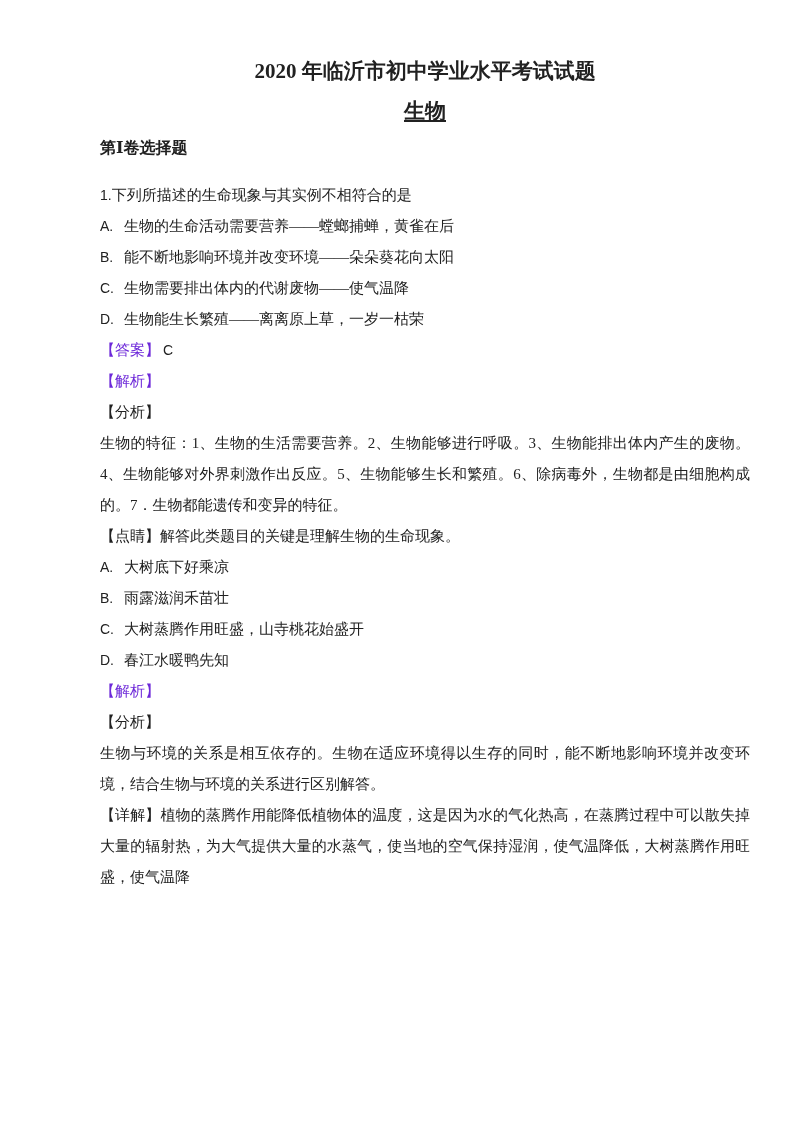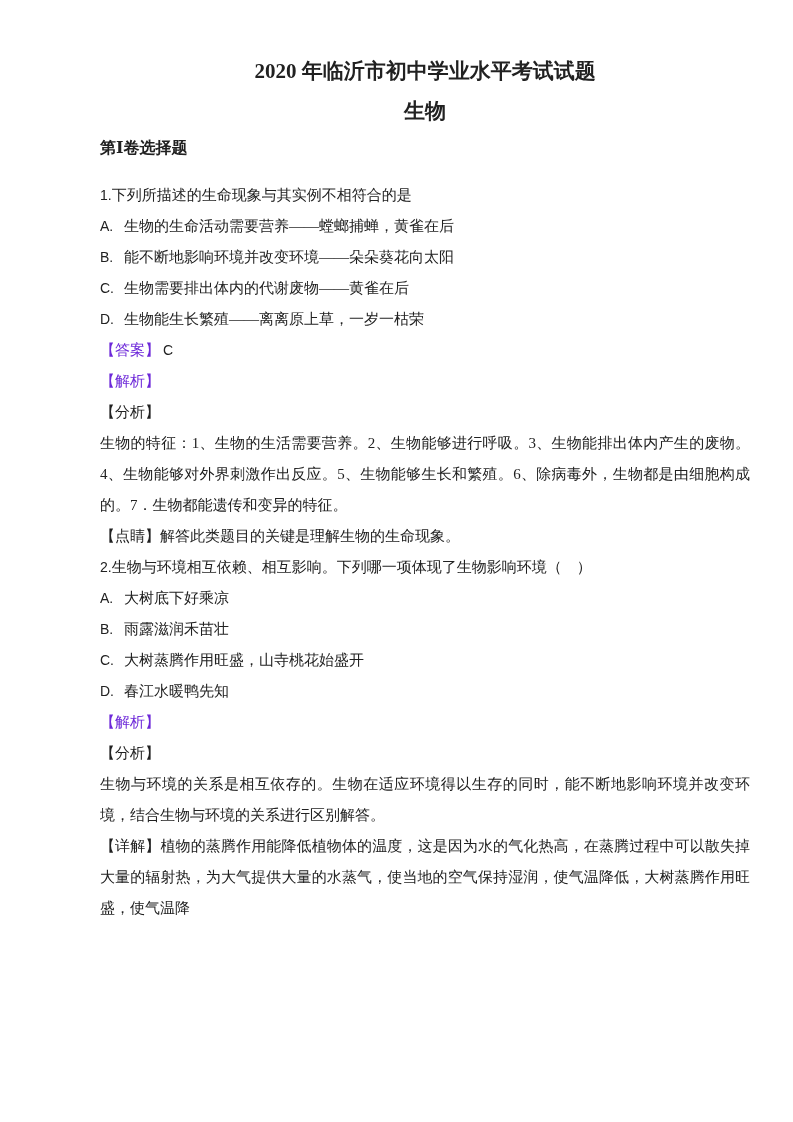--- a/index.html
+++ b/index.html
@@ -22,20 +22,21 @@
     font-weight: bold;
     line-height: 26px;
     margin: 0 0 14px 0;
   }
   .doc-subject {
     text-align: center;
     font-size: 21px;
     font-weight: bold;
     line-height: 26px;
     margin: 0 0 12px 0;
+    text-decoration: underline;
   }
   .section-heading {
     font-size: 16px;
     font-weight: bold;
     line-height: 24px;
     margin: 0 0 20px 0;
   }
   .para { margin: 0; text-align: justify; }
   .line { margin: 0; }
   .q-number, .option-letter, .answer-letter, .latin {
@@ -52,31 +53,30 @@
 <div class="page">
 
   <h1 class="doc-title">2020 年临沂市初中学业水平考试试题</h1>
   <h2 class="doc-subject">生物</h2>
   <h3 class="section-heading">第Ⅰ卷选择题</h3>
 
   <div>
     <p class="para"><span class="q-number">1.</span><span>下列所描述的生命现象与其实例不相符合的是</span></p>
     <p class="line"><span class="option-letter">A.</span><span>生物的生命活动需要营养——螳螂捕蝉，黄雀在后</span></p>
     <p class="line"><span class="option-letter">B.</span><span>能不断地影响环境并改变环境——朵朵葵花向太阳</span></p>
-    <p class="line"><span class="option-letter">C.</span><span>生物需要排出体内的代谢废物——黄雀在后</span></p>
+    <p class="line"><span class="option-letter">C.</span><span>生物需要排出体内的代谢废物——使气温降</span></p>
     <p class="line"><span class="option-letter">D.</span><span>生物能生长繁殖——离离原上草，一岁一枯荣</span></p>
     <p class="line"><span class="label-blue">【答案】</span><span class="answer-letter">C</span></p>
     <p class="line"><span class="label-blue">【解析】</span></p>
     <p class="line"><span>【分析】</span></p>
     <p class="para">生物的特征：1、生物的生活需要营养。2、生物能够进行呼吸。3、生物能排出体内产生的废物。4、生物能够对外界刺激作出反应。5、生物能够生长和繁殖。6、除病毒外，生物都是由细胞构成的。7．生物都能遗传和变异的特征。</p>
     <p class="para"><span>【点睛】</span><span>解答此类题目的关键是理解生物的生命现象。</span></p>
   </div>
 
   <div>
-    <p class="para"><span class="q-number">2.</span><span>生物与环境相互依赖、相互影响。下列哪一项体现了生物影响环境（　）</span></p>
     <p class="line"><span class="option-letter">A.</span><span>大树底下好乘凉</span></p>
     <p class="line"><span class="option-letter">B.</span><span>雨露滋润禾苗壮</span></p>
     <p class="line"><span class="option-letter">C.</span><span>大树蒸腾作用旺盛，山寺桃花始盛开</span></p>
     <p class="line"><span class="option-letter">D.</span><span>春江水暖鸭先知</span></p>
     <p class="line"><span class="label-blue">【解析】</span></p>
     <p class="line"><span>【分析】</span></p>
     <p class="para">生物与环境的关系是相互依存的。生物在适应环境得以生存的同时，能不断地影响环境并改变环境，结合生物与环境的关系进行区别解答。</p>
     <p class="para"><span>【详解】</span><span>植物的蒸腾作用能降低植物体的温度，这是因为水的气化热高，在蒸腾过程中可以散失掉大量的辐射热，为大气提供大量的水蒸气，使当地的空气保持湿润，使气温降低，大树蒸腾作用旺盛，使气温降</span></p>
   </div>
 

